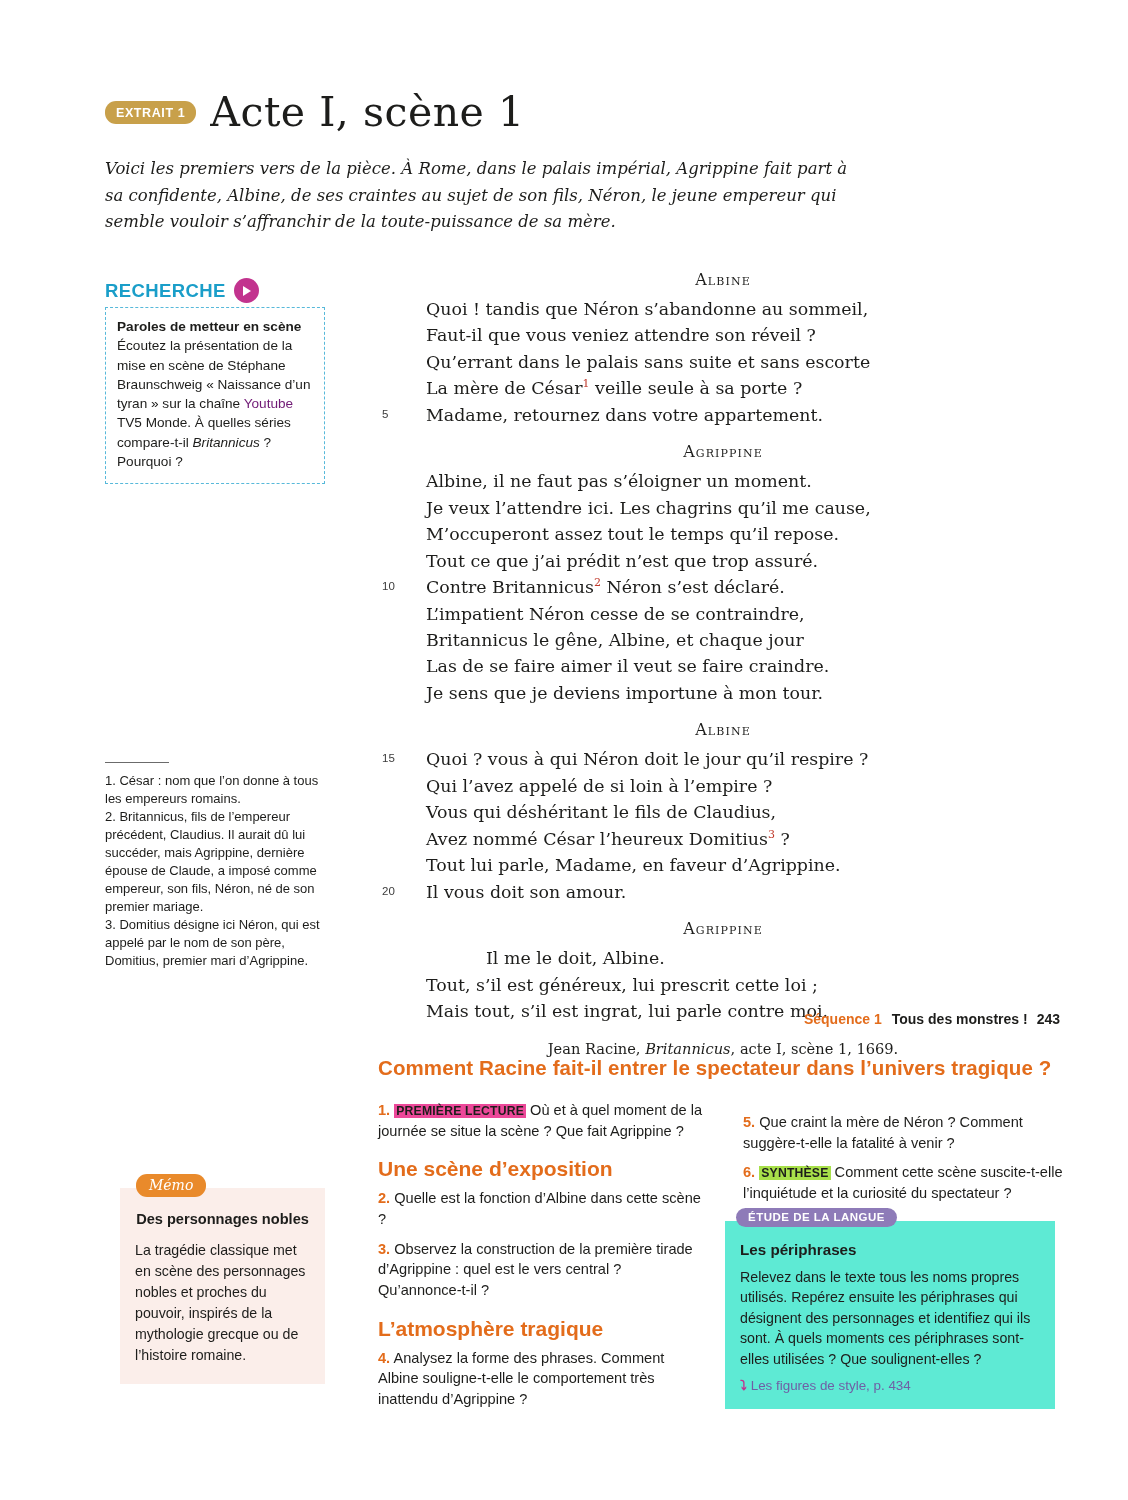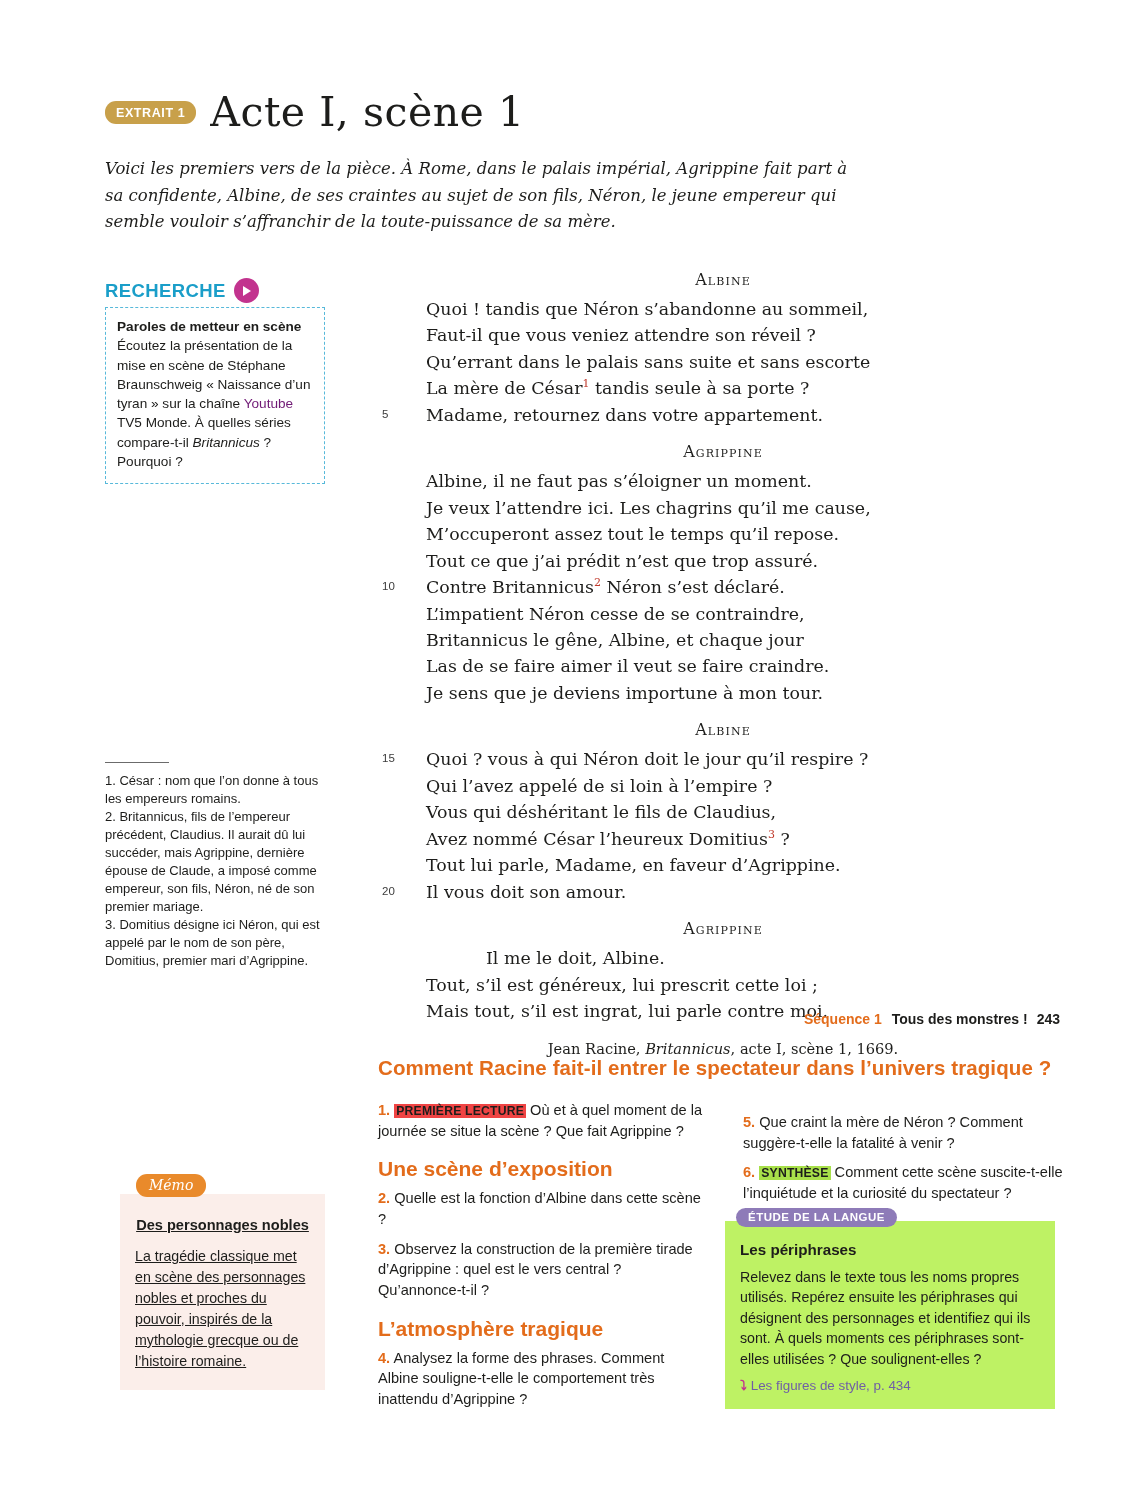--- a/index.html
+++ b/index.html
@@ -91,50 +91,50 @@
   
   .memo-wrap { position:absolute; left:120px; top:1175px; width:205px; }
   .memo-tab {
     position:absolute; left:16px; top:-1px;
     background:#e98a2b; color:#fff; border-radius:11px;
     padding:3px 13px 4px 13px; font-size:14px;
     font-family:"DejaVu Serif", serif; font-style:italic;
     z-index:3;
   }
   .memo-box {
-    margin-top:19px;
+    margin-top:13px;
     background:#fbeeea;
     padding:22px 15px 18px 15px;
-    font-size:14.2px; line-height:1.48;text-decoration:underline;
+    font-size:14.2px; line-height:1.48;
   }
   .memo-title { text-align:center; font-weight:bold; font-size:14.6px; line-height:1.35; margin-bottom:10px; }
 
   
   .q-title {
     position:absolute; left:378px; top:1056px; width:700px;
     color:#e36c1b; font-size:20.5px; font-weight:bold; letter-spacing:0.1px;
   }
   .q-col-left { position:absolute; left:378px; top:1100px; width:330px; font-size:14.6px; line-height:1.42; }
   .q-col-right { position:absolute; left:725px; top:1112px; width:330px; font-size:14.6px; line-height:1.42;margin-left:18px; }
   .qnum { color:#e36c1b; font-weight:bold; }
-  .hl-yellow { background:#ef4444; font-weight:bold; font-size:12.2px; letter-spacing:0.2px; padding:0 2px; }
+  .hl-yellow { background:#ec4899; font-weight:bold; font-size:12.2px; letter-spacing:0.2px; padding:0 2px; }
   .hl-green { background:#a8e04a; font-weight:bold; font-size:12.2px; letter-spacing:0.2px; padding:0 2px; }
   .sub-head { color:#e36c1b; font-weight:bold; font-size:21px; margin:13px 0 4px 0; }
   .q-item { margin-bottom:9px; }
 
   
   .edl-wrap { position:absolute; left:725px; top:1208px; width:330px; }
   .edl-tab {
     position:absolute; left:11px; top:0;
     background:#8e7bb8; color:#fff; border-radius:10px;
     padding:3px 12px 4px 12px; font-size:11.5px; font-weight:bold; letter-spacing:0.5px;
     z-index:3;
   }
   .edl-box {
-    margin-top:13px; background:#bef264; padding:18px 15px 14px 15px;
+    margin-top:13px; background:#5eead4; padding:18px 15px 14px 15px;
     font-size:14.2px; line-height:1.44;
   }
   .edl-title { font-weight:bold; font-size:15.2px; margin-bottom:6px; }
   .edl-link { color:#6f5fa5; font-size:13.4px; margin-top:7px; }
   .edl-arrow { color:#c2338e; font-weight:bold; margin-right:4px; }
 
   
   .footer { position:absolute; right:68px; bottom:48px; font-size:14px; }
   .footer .seq { color:#e36c1b; font-weight:bold; }
   .footer .seqtxt { font-weight:bold; margin-left:10px; }
@@ -171,21 +171,21 @@
     <div>2. Britannicus, fils de l’empereur précédent, Claudius. Il aurait dû lui succéder, mais Agrippine, dernière épouse de Claude, a imposé comme empereur, son fils, Néron, né de son premier mariage.</div>
     <div>3. Domitius désigne ici Néron, qui est appelé par le nom de son père, Domitius, premier mari d’Agrippine.</div>
   </div>
 
   <div class="poem">
 
     <div class="speaker">Albine</div>
     <div class="verse"><span class="num"></span><span>Quoi ! tandis que Néron s’abandonne au sommeil,</span></div>
     <div class="verse"><span class="num"></span><span>Faut-il que vous veniez attendre son réveil ?</span></div>
     <div class="verse"><span class="num"></span><span>Qu’errant dans le palais sans suite et sans escorte</span></div>
-    <div class="verse"><span class="num"></span><span>La mère de César</span><sup class="note">1</sup><span> tandis seule à sa porte ?</span></div>
+    <div class="verse"><span class="num"></span><span>La mère de César</span><sup class="note">1</sup><span> veille seule à sa porte ?</span></div>
     <div class="verse"><span class="num">5</span><span>Madame, retournez dans votre appartement.</span></div>
 
     <div class="speaker">Agrippine</div>
     <div class="verse"><span class="num"></span><span>Albine, il ne faut pas s’éloigner un moment.</span></div>
     <div class="verse"><span class="num"></span><span>Je veux l’attendre ici. Les chagrins qu’il me cause,</span></div>
     <div class="verse"><span class="num"></span><span>M’occuperont assez tout le temps qu’il repose.</span></div>
     <div class="verse"><span class="num"></span><span>Tout ce que j’ai prédit n’est que trop assuré.</span></div>
     <div class="verse"><span class="num">10</span><span>Contre Britannicus</span><sup class="note">2</sup><span> Néron s’est déclaré.</span></div>
     <div class="verse"><span class="num"></span><span>L’impatient Néron cesse de se contraindre,</span></div>
     <div class="verse"><span class="num"></span><span>Britannicus le gêne, Albine, et chaque jour</span></div>

